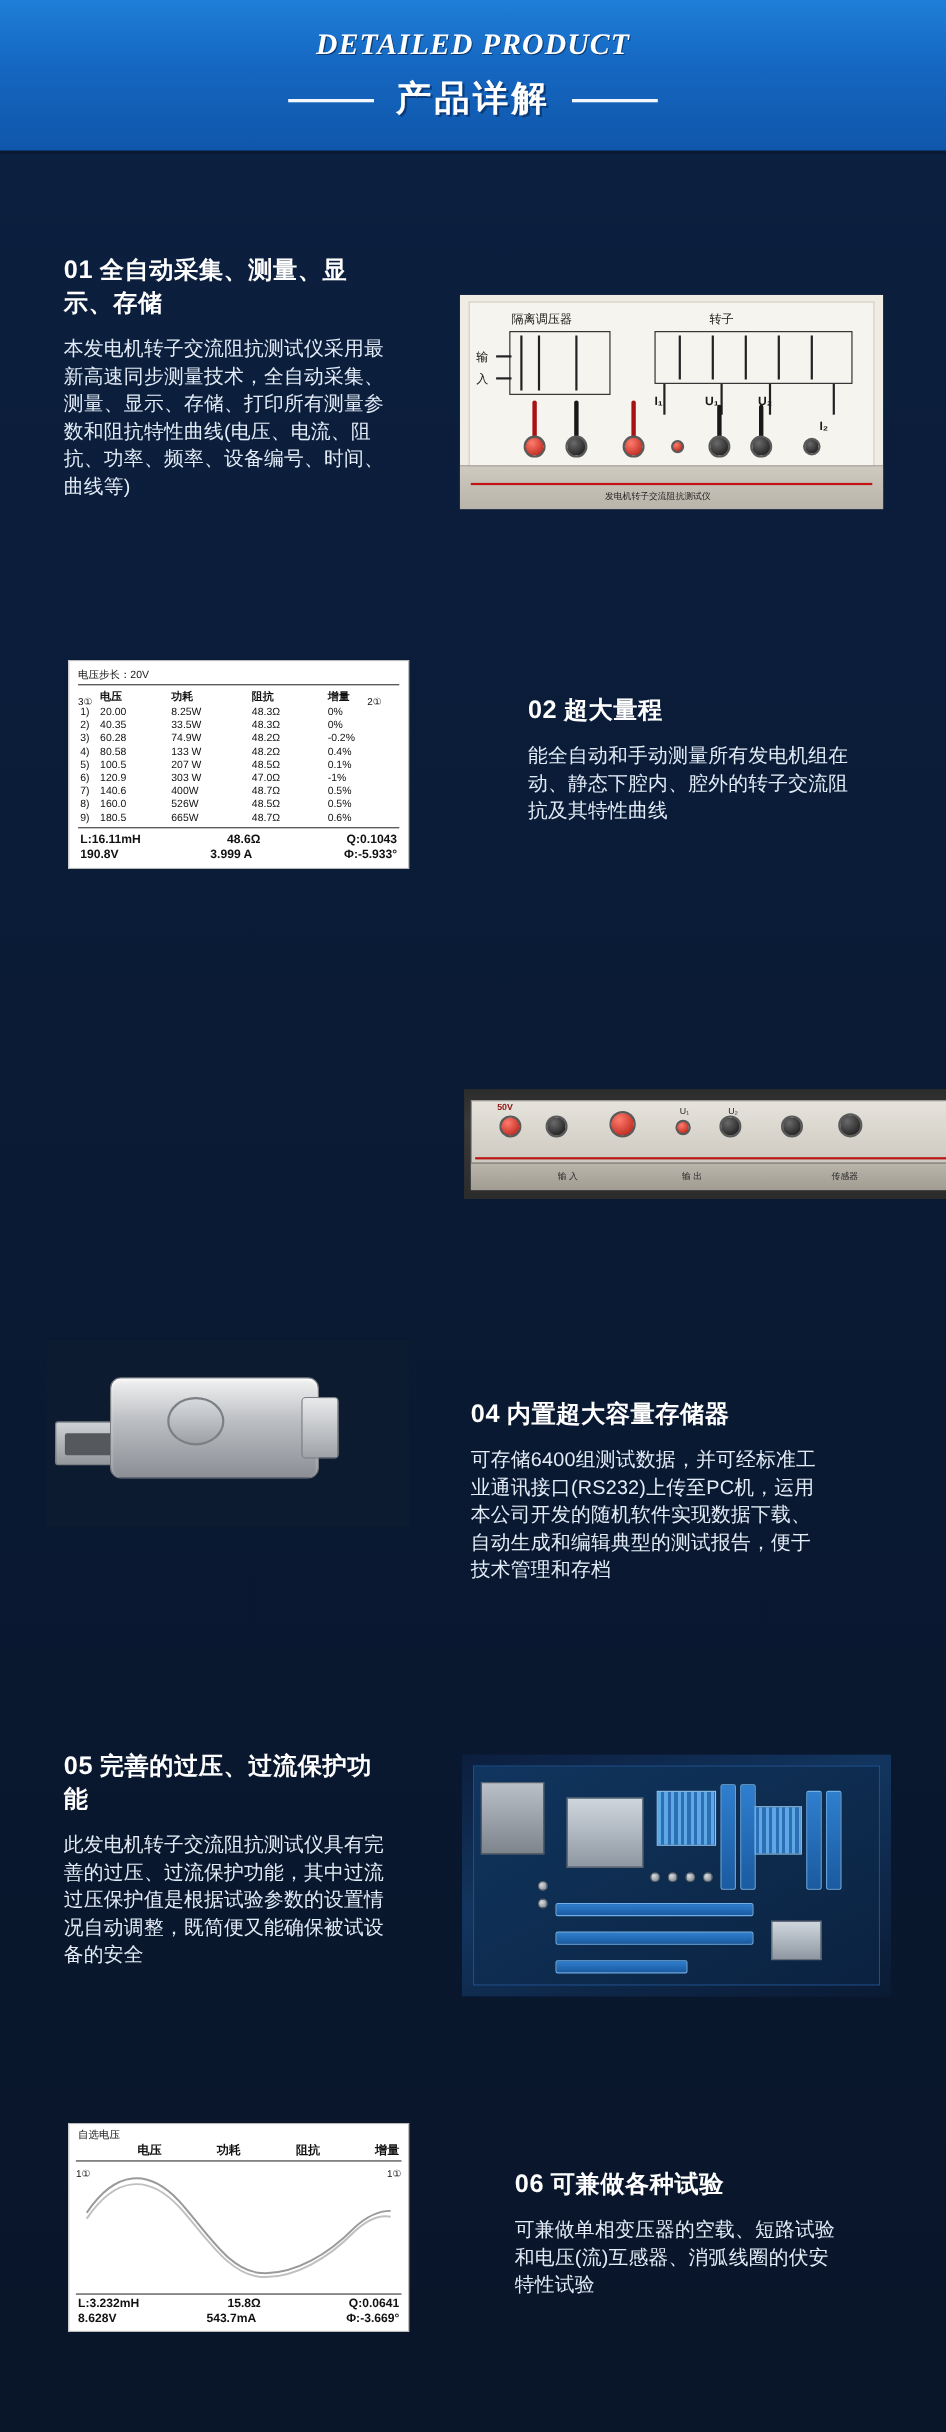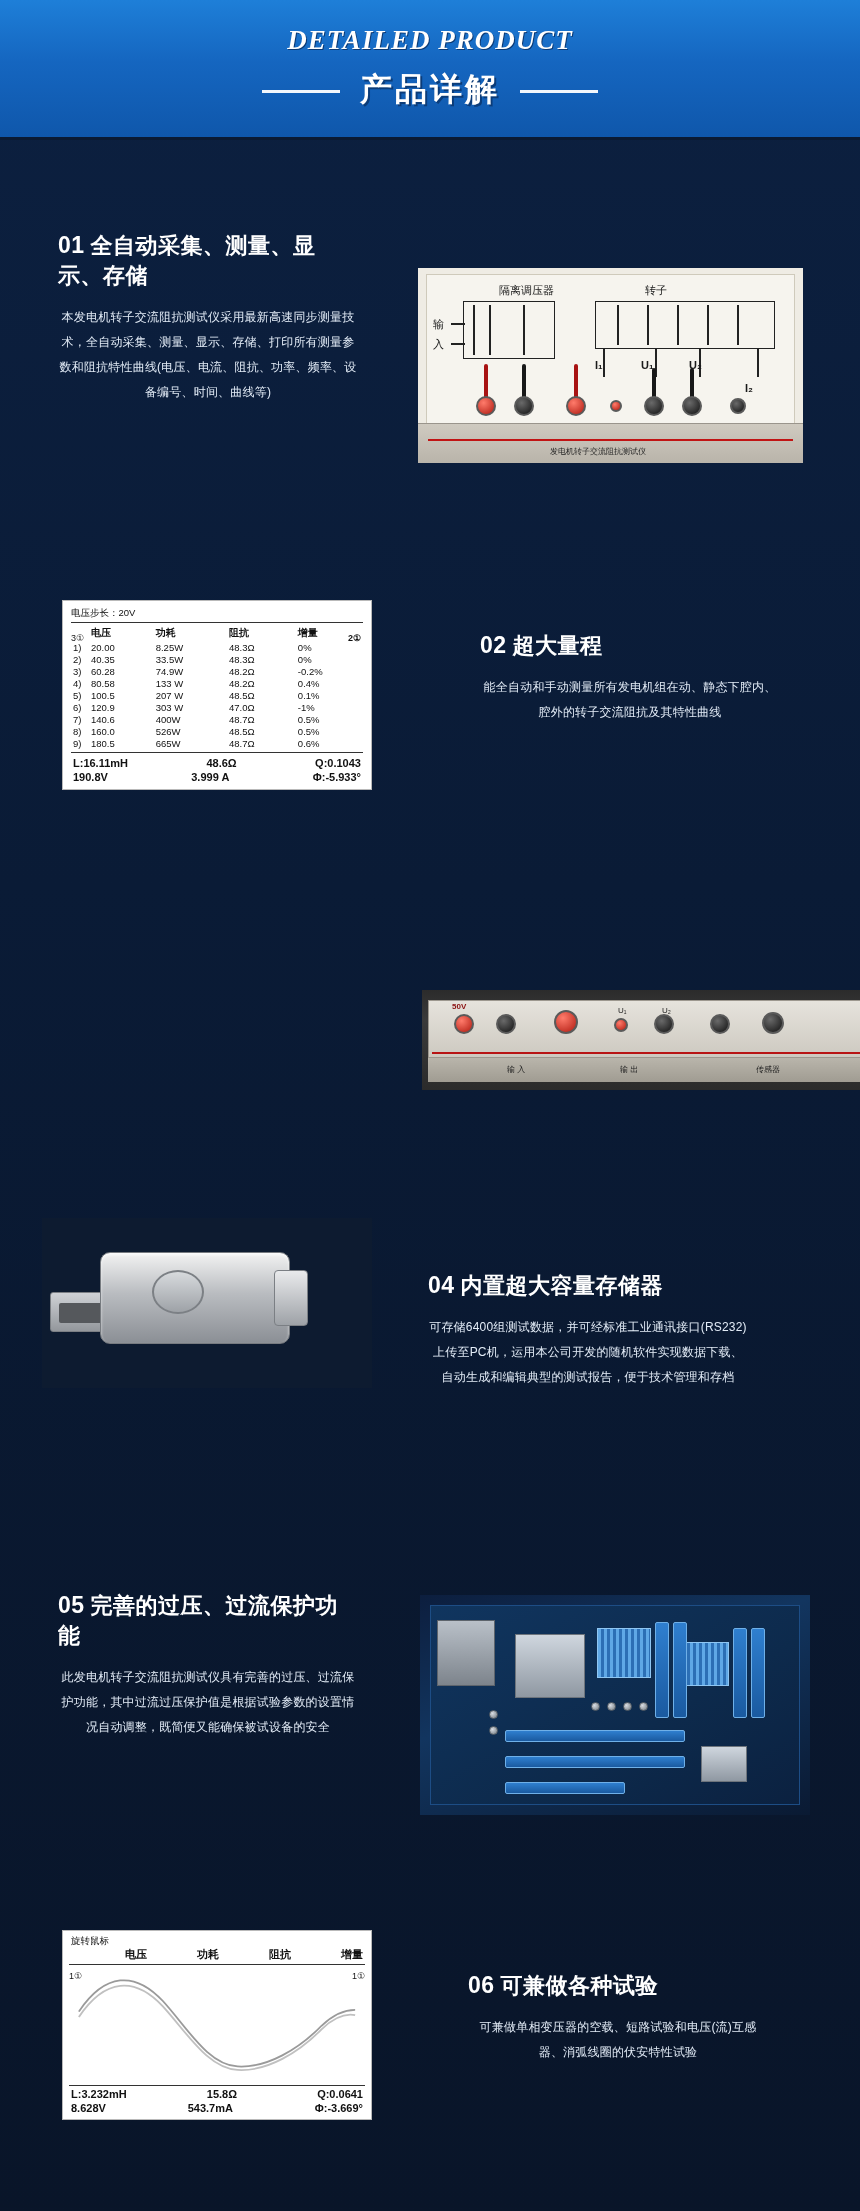--- a/index.html
+++ b/index.html
@@ -74,24 +74,23 @@
     letter-spacing: .5px;
   }
   .sec-title .num {
     font-family: "Liberation Sans", sans-serif;
     font-size: 23px;
     font-weight: bold;
     margin-right: 6px;
   }
   .sec-body {
     color: #e3ecf7;
-    font-size: 12px;
+    font-size: 18px;
     line-height: 25px;
     letter-spacing: .2px;
-    text-align: center;
   }
 
   
   .imgframe {
     position: absolute;
     background: #d8d8d2;
     overflow: hidden;
   }
 
   
@@ -327,21 +326,21 @@
     <div class="sec-title">
       <span class="num">01</span><span>全自动采集、测量、显示、存储</span>
     </div>
     <div class="sec-body">本发电机转子交流阻抗测试仪采用最新高速同步测量技术，全自动采集、测量、显示、存储、打印所有测量参数和阻抗特性曲线(电压、电流、阻抗、功率、频率、设备编号、时间、曲线等)</div>
   </div>
 
   <div class="imgframe" style="left:418px; top:268px; width:385px; height:195px;">
     <div class="schem">
       <div class="inner">
 
-        <div class="lbl" style="left:38px; top:8px;margin-left:34px;">隔离调压器</div>
+        <div class="lbl" style="left:38px; top:8px;">隔离调压器</div>
         <div class="lbl" style="left:218px; top:8px;">转子</div>
         <div class="lbl" style="left:6px; top:42px;">输</div>
         <div class="lbl" style="left:6px; top:62px;">入</div>
 
         <div class="box" style="left:36px; top:26px; width:92px; height:58px; border-style:solid;"></div>
 
         <div class="ln" style="left:46px; top:30px; width:2px; height:50px;"></div>
         <div class="ln" style="left:62px; top:30px; width:2px; height:50px;"></div>
         <div class="ln" style="left:96px; top:30px; width:2px; height:50px;"></div>
         <div class="ln" style="left:24px; top:48px; width:14px; height:2px;"></div>
@@ -383,21 +382,21 @@
       <div class="redline"></div>
       <div class="lbl" style="left:132px; bottom:6px; font-size:8px; color:#222;text-align:right;">发电机转子交流阻抗测试仪</div>
     </div>
   </div>
 
   <div class="imgframe" style="left:62px; top:600px; width:310px; height:190px; background:#fff;">
     <div class="meas">
       <div class="topline">电压步长：20V</div>
       <div style="position:relative;">
         <span style="position:absolute; left:0; top:8px; font-size:9px;">3①</span>
-        <span style="position:absolute; right:2px; top:8px; font-size:9px;font-weight:bold;">2①</span>
+        <span style="position:absolute; right:16px; top:8px; font-size:9px;">2①</span>
       </div>
       <table>
         <thead>
           <tr>
             <th class="idx"></th>
             <th>电压</th>
             <th>功耗</th>
             <th>阻抗</th>
             <th>增量</th>
           </tr>
@@ -559,21 +558,21 @@
         <div class="cap" style="left:192px; top:96px;"></div>
         <div class="cap" style="left:208px; top:96px;"></div>
         <div class="cap" style="left:58px; top:104px;"></div>
         <div class="cap" style="left:58px; top:120px;"></div>
       </div>
     </div>
   </div>
 
   <div class="imgframe" style="left:62px; top:1930px; width:310px; height:190px; background:#fff;">
     <div class="curvebox">
-      <div class="hdr">旋转鼠标</div>
+      <div class="hdr">自选电压</div>
       <div class="cols">
         <span>电压</span>
         <span>功耗</span>
         <span>阻抗</span>
         <span>增量</span>
       </div>
       <div class="rule"></div>
       <div class="axisnum-l">1①</div>
       <div class="axisnum-r">1①</div>
 

